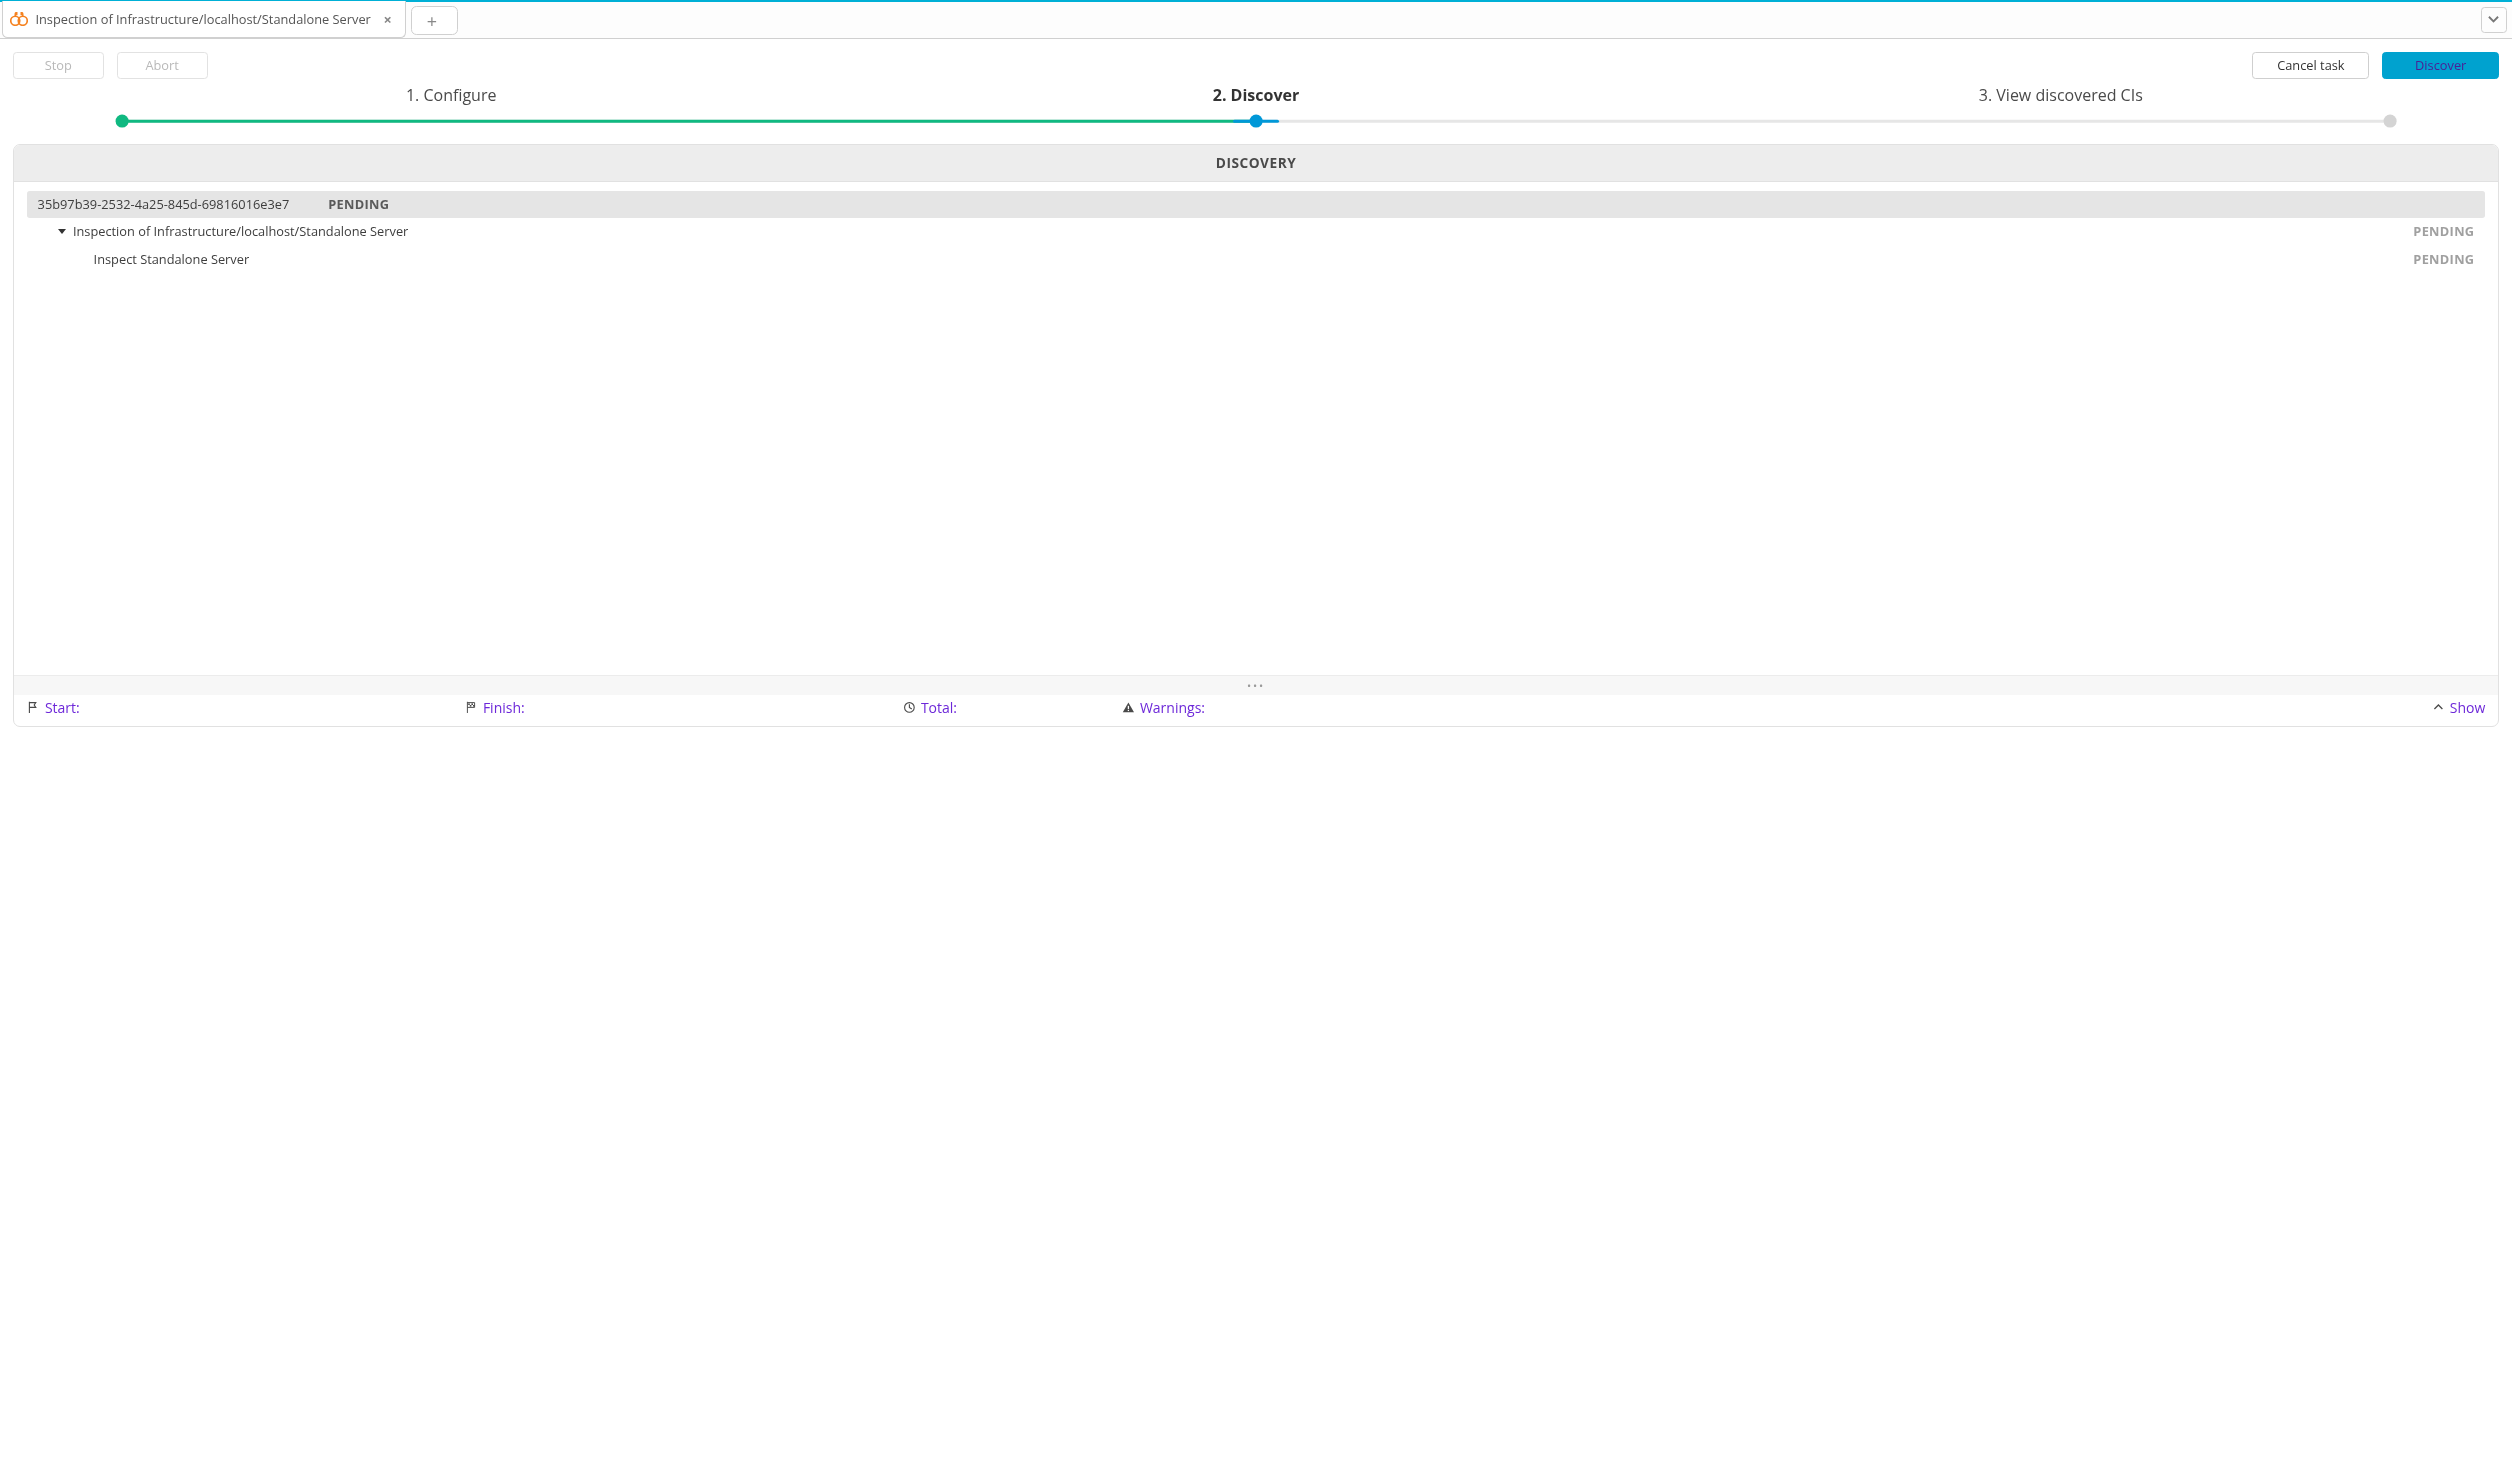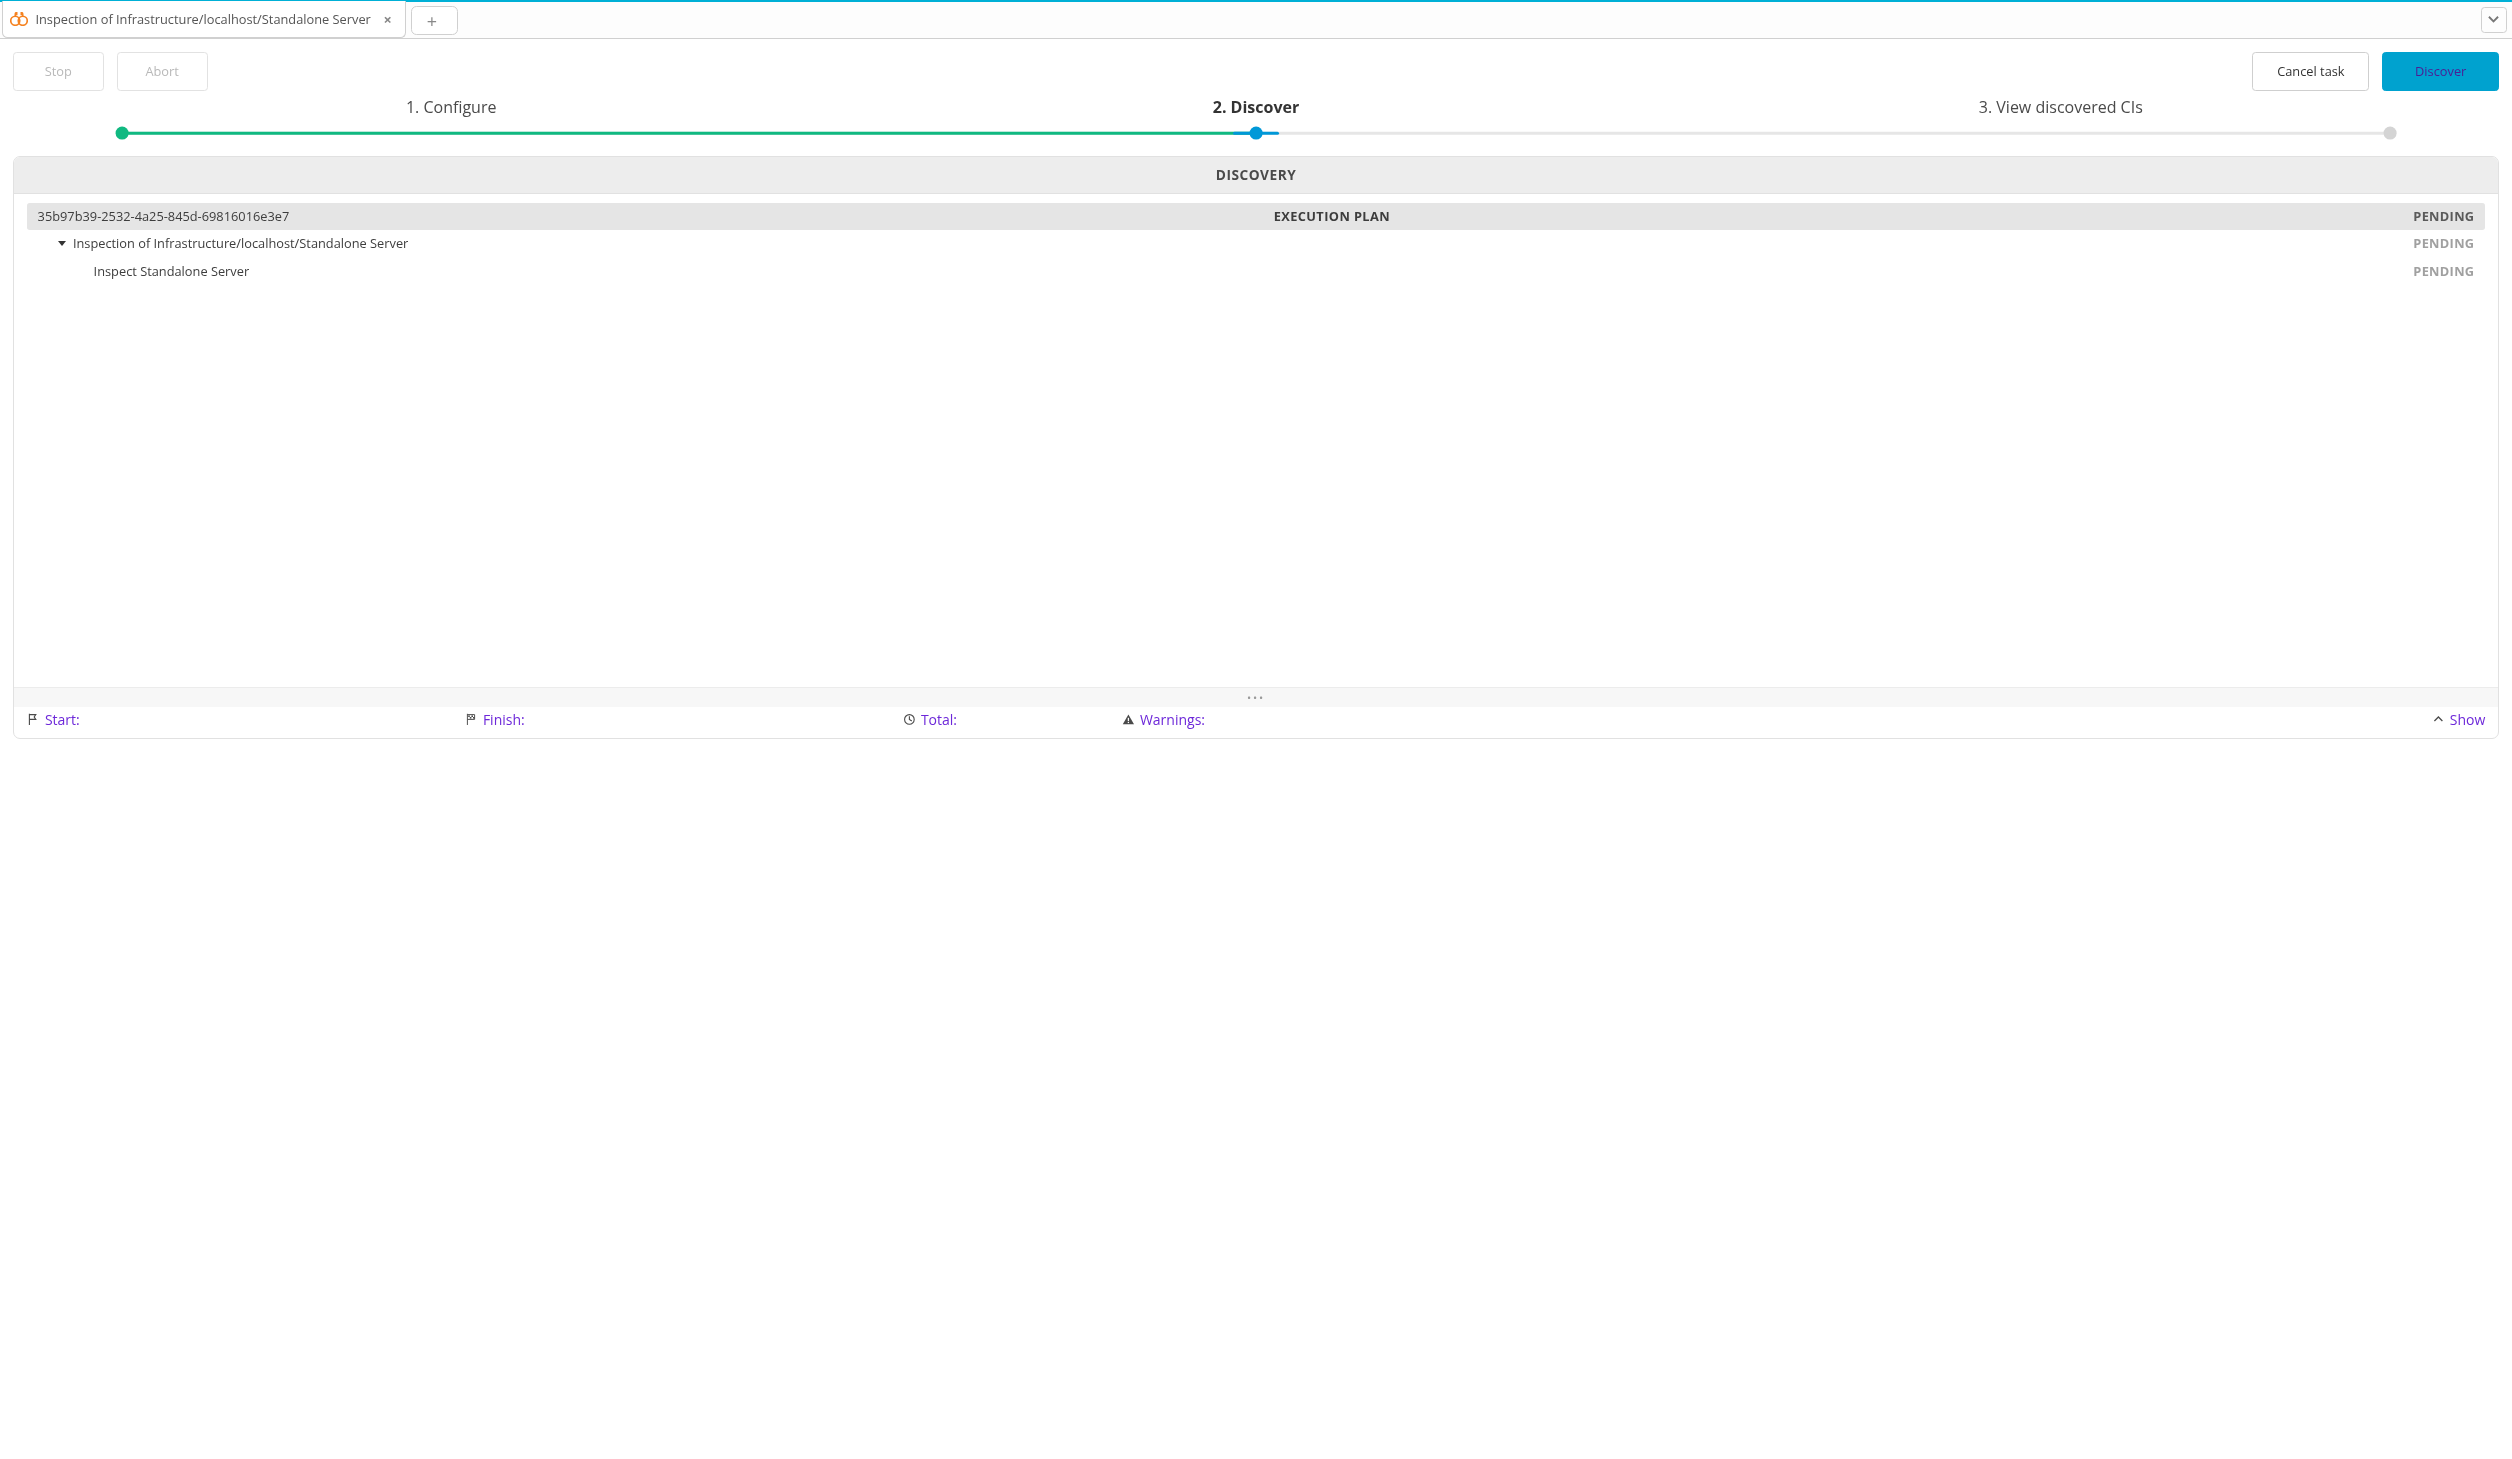--- a/index.html
+++ b/index.html
@@ -74,21 +74,21 @@
   }
 
   
   .toolbar {
     display: flex;
     align-items: center;
     padding: 12.8px 12.8px 0 12.8px;
     gap: 12.8px;
   }
   .btn {
-    height: 39px;
+    height: 27px;
     padding: 0 22px;
     border-radius: 3.6px;
     border: 0.9px solid #cfcfcf;
     background: #fff;
     color: #333;
     font-size: 12.8px;
     display: inline-flex;
     align-items: center;
     justify-content: center;
     min-width: 91px;
@@ -278,21 +278,20 @@
 </div>
 
 <div class="panel">
   <div class="panel-header">DISCOVERY</div>
   <div class="panel-body">
 
     <div class="row plan">
       <div class="left">
         <span>35b97b39-2532-4a25-845d-69816016e3e7</span>
       </div>
-      <div class="center">EXECUTION PLAN</div>
       <div class="right status-pending-dark">PENDING</div>
     </div>
 
     <div class="row">
       <div class="left indent1">
         <span class="chev-down-icon"></span>
         <span>Inspection of Infrastructure/localhost/Standalone Server</span>
       </div>
       <div class="center"></div>
       <div class="right status-pending-light">PENDING</div>

